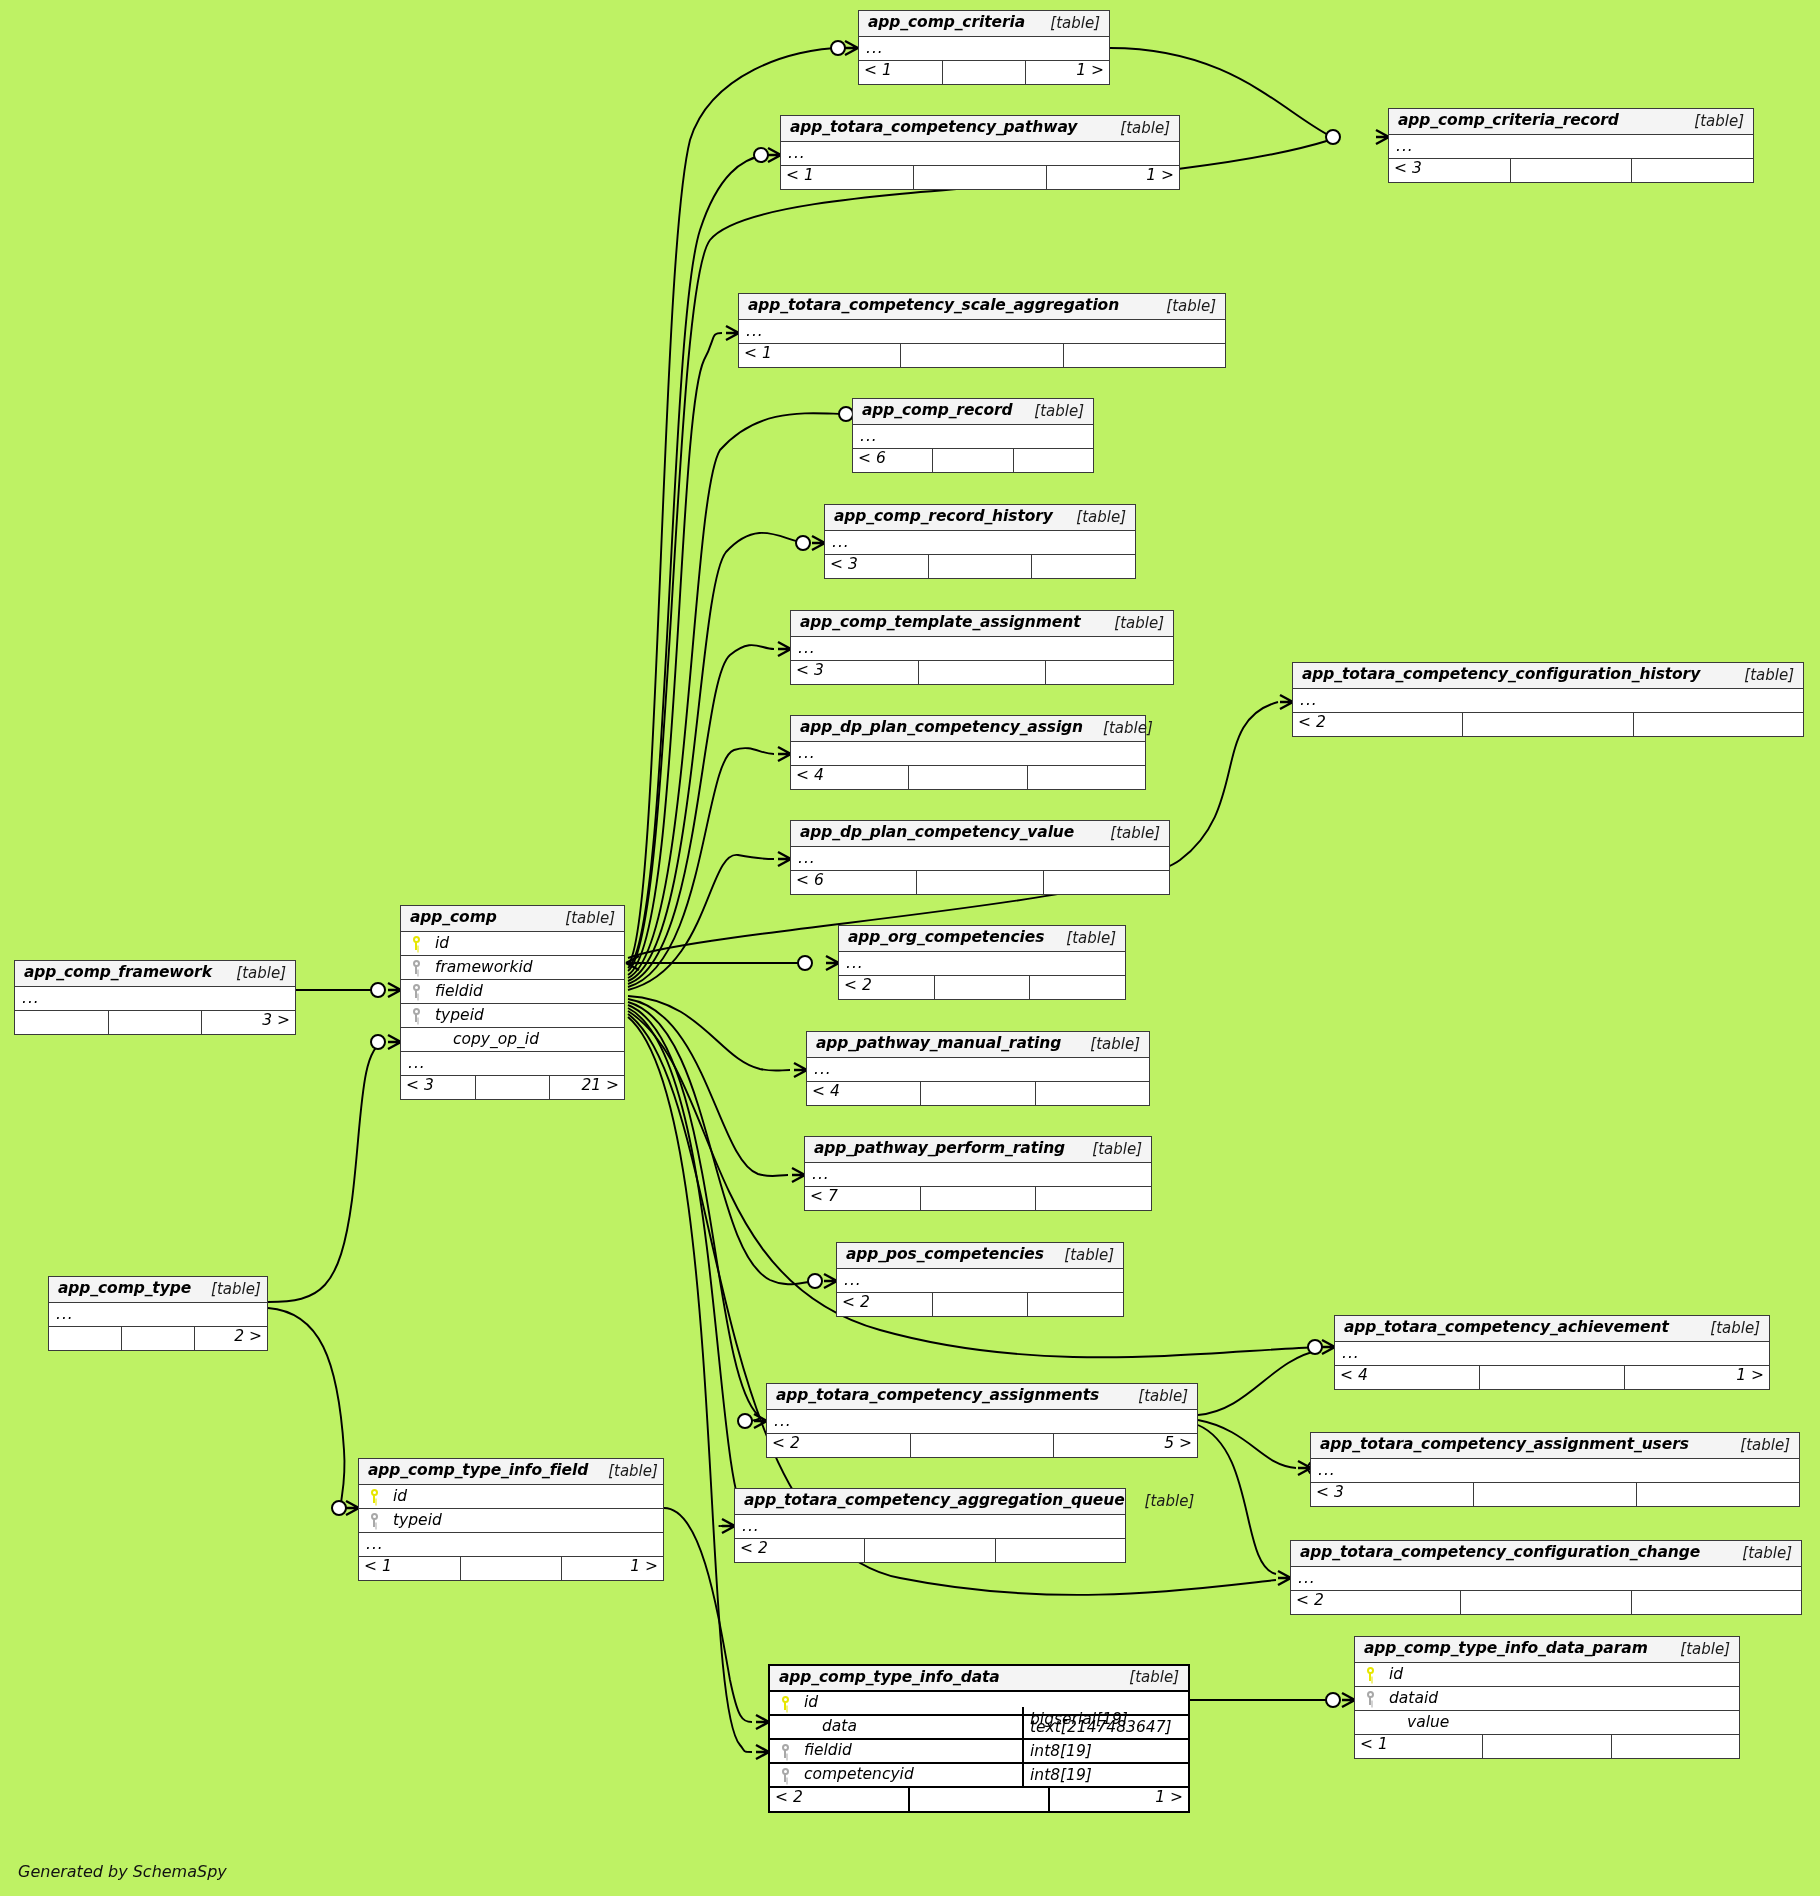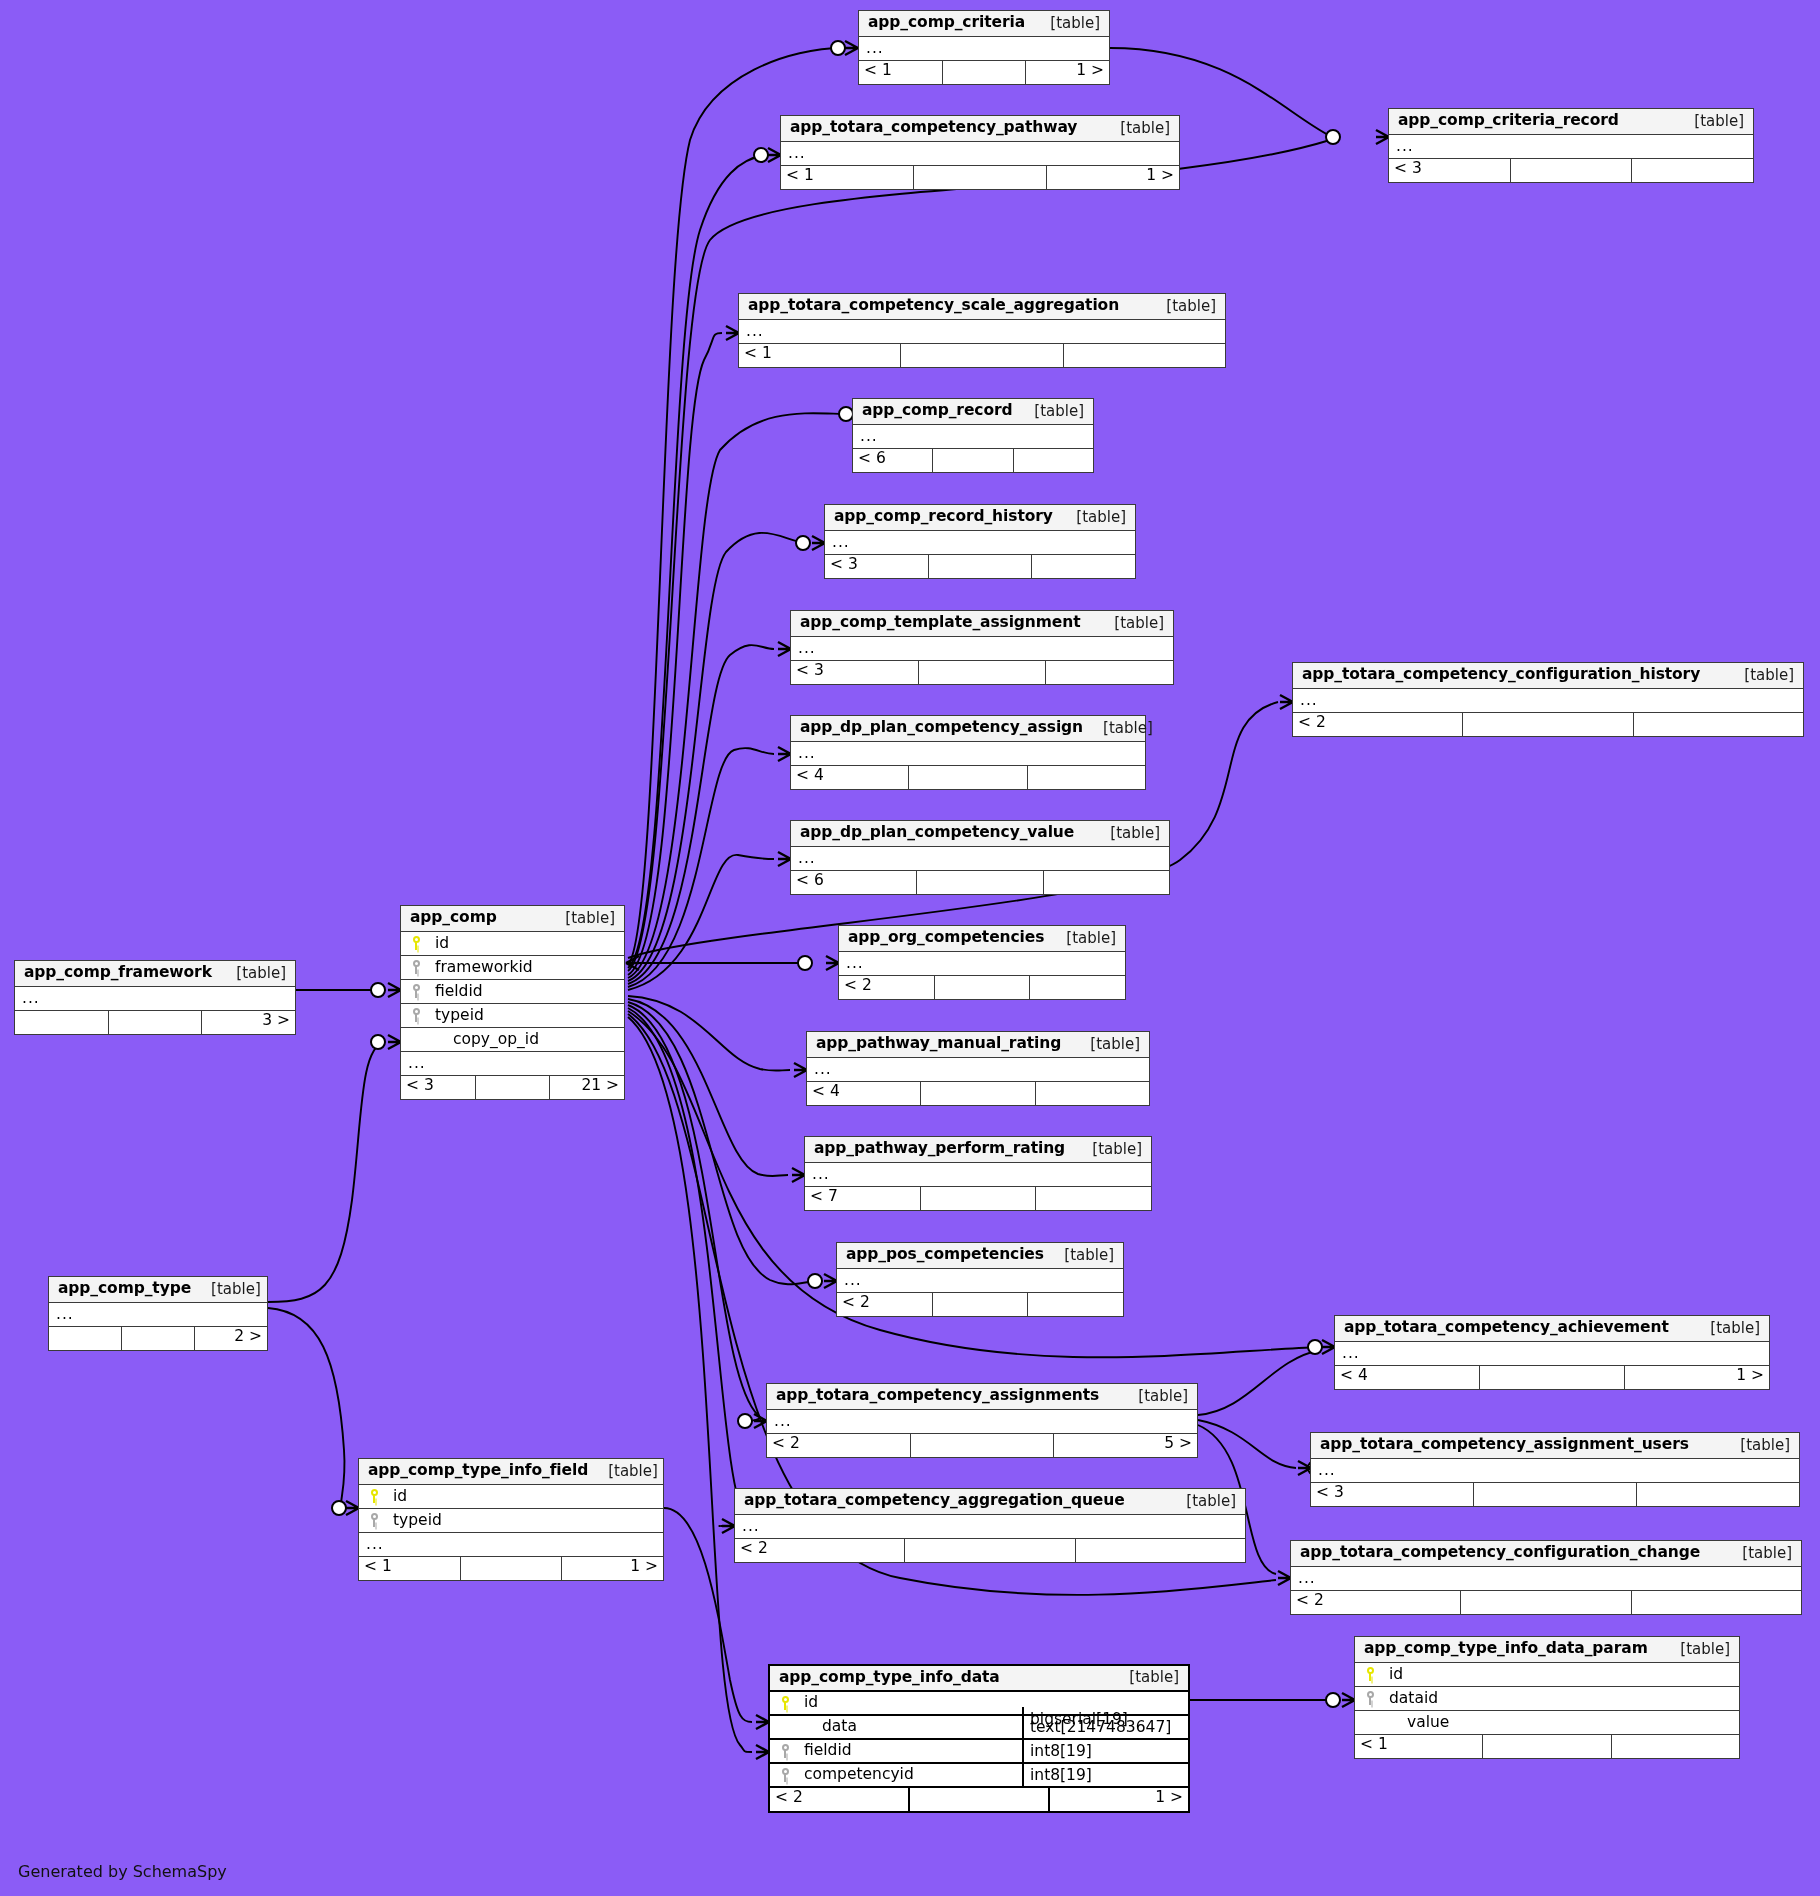--- a/index.html
+++ b/index.html
@@ -9,22 +9,23 @@
     background: #ffffff;
   }
   body {
     font-family: "DejaVu Sans", "Liberation Sans", sans-serif;
     color: #000000;
   }
   #canvas {
     position: relative;
     width: 1820px;
     height: 1896px;
-    background: #8b5cf6;
+    background: #bef264;
     overflow: hidden;
+    font-style: italic;
   }
   #edge-layer {
     position: absolute;
     left: 0;
     top: 0;
     width: 1820px;
     height: 1896px;
     pointer-events: none;
   }
   .tbl {
@@ -459,21 +460,21 @@
         </div>
         <div class="col ellipsis">
           <span class="col-name" style="padding-left: 0px;">...</span>
         </div>
         <div class="tbl-foot">
           <div class="foot-cell">&lt; 2</div>
           <div class="foot-cell mid"></div>
           <div class="foot-cell">5 &gt;</div>
         </div>
       </div>
-      <div class="tbl" style="left: 734px; top: 1488px; width: 512px;">
+      <div class="tbl" style="left: 734px; top: 1488px; width: 392px;">
         <div class="tbl-head">
           <span class="tbl-name">app_totara_competency_aggregation_queue</span>
           <span class="tbl-kind">[table]</span>
         </div>
         <div class="col ellipsis">
           <span class="col-name" style="padding-left: 0px;">...</span>
         </div>
         <div class="tbl-foot">
           <div class="foot-cell">&lt; 2</div>
           <div class="foot-cell mid"></div>

